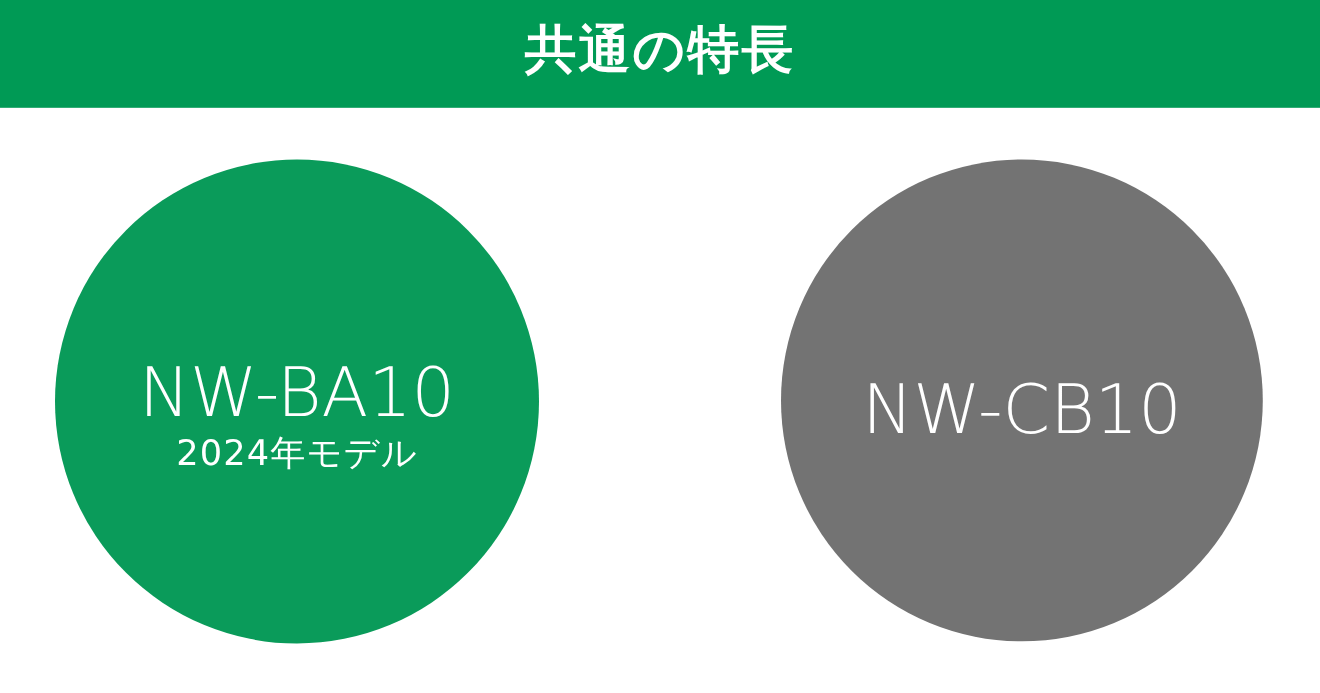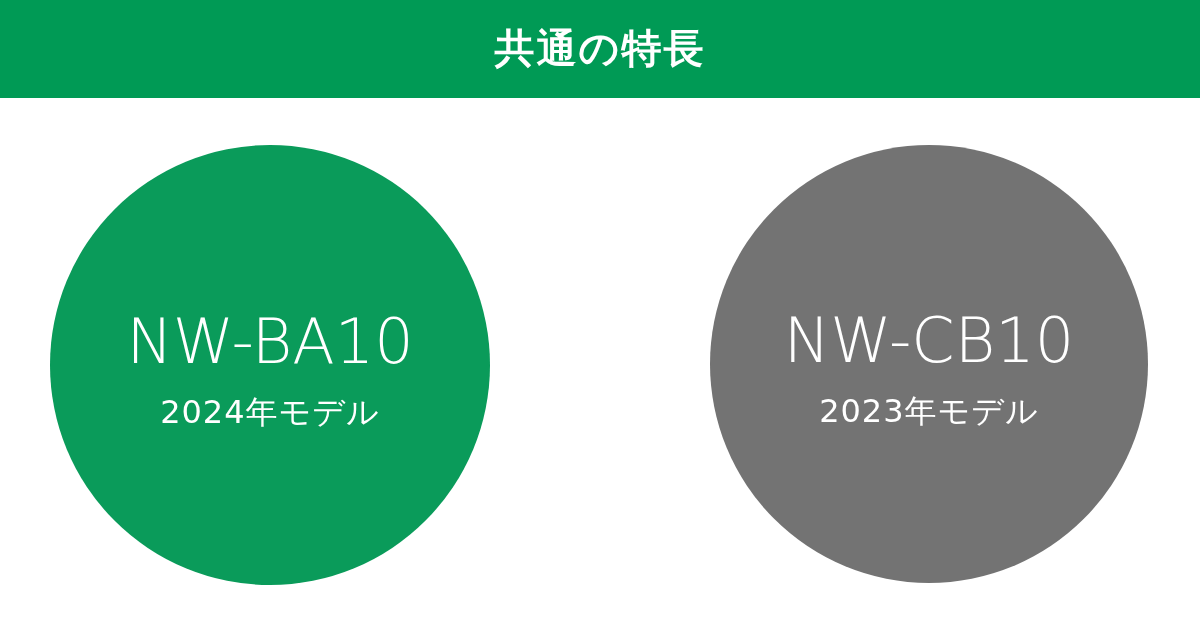--- a/index.html
+++ b/index.html
@@ -30,26 +30,26 @@
     width: 1200px;
     height: 98px;
     background: #009a55;
     display: flex;
     align-items: center;
     justify-content: center;
     box-sizing: border-box;
   }
   .header-title {
     color: #ffffff;
-    font-size: 40px;
+    font-size: 47px;
     font-weight: 700;
     letter-spacing: 2px;
     line-height: 1;
     white-space: nowrap;
-    font-family: Liberation Serif, serif;
+    font-family: Liberation Mono, monospace;
   }
 
   
   .circles-area {
     position: absolute;
     left: 0;
     top: 98px;
     width: 1200px;
     height: 404px;
   }
@@ -87,21 +87,21 @@
     margin: 0 0 6px 0;
     font-family: "DejaVu Sans", "Liberation Sans", sans-serif;
   }
   .model-year {
     color: #ffffff;
     font-size: 32px;
     font-weight: 400;
     line-height: 1.1;
     white-space: nowrap;
     letter-spacing: 1px;
-    margin: 15px;
+    margin: 0;
     font-family: "DejaVu Sans", "Liberation Sans", sans-serif;
   }
   
   .circle-text {
     display: flex;
     flex-direction: column;
     align-items: center;
     justify-content: center;
     transform: translateY(12px);
   }
@@ -120,18 +120,17 @@
     <div class="model-circle left">
       <div class="circle-text">
         <div class="model-name">NW-BA10</div>
         <div class="model-year">2024年モデル</div>
       </div>
     </div>
 
     <div class="model-circle right">
       <div class="circle-text">
         <div class="model-name">NW-CB10</div>
-        <div class="model-year">2023年モデル</div>
       </div>
     </div>
 
   </div>
 </div>
 
 </body></html>

